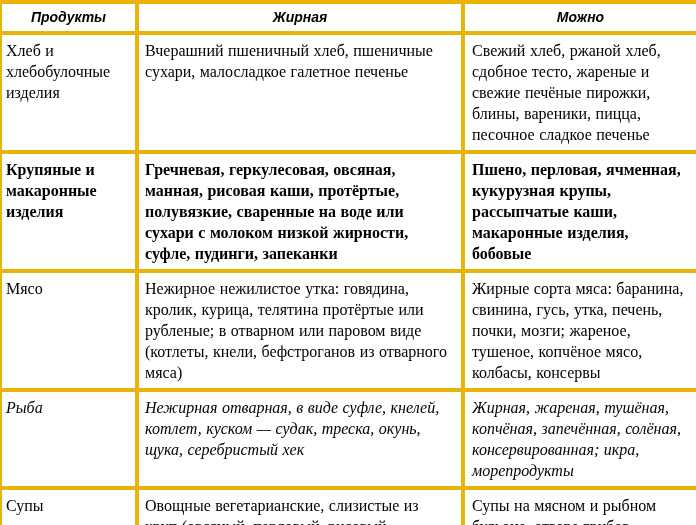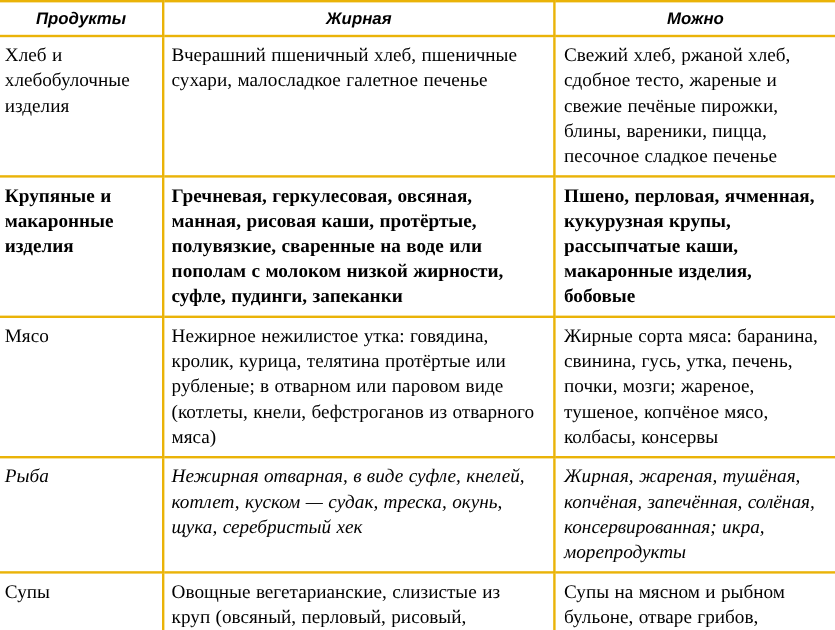--- a/index.html
+++ b/index.html
@@ -16,21 +16,21 @@
   }
   table.diet-table {
     border-collapse: collapse;
     table-layout: fixed;
     width: 698px;
     margin-left: -2px;
     background: #ffffff;
   }
   table.diet-table th,
   table.diet-table td {
-    border: 2px solid #eab308;
+    border: 4px solid #eab308;
     vertical-align: top;
     font-size: 16px;
     line-height: 21px;
     word-spacing: 0.5px;
   }
   table.diet-table th {
     font-family: "Liberation Sans", sans-serif;
     font-size: 14px;
     font-weight: bold;
     font-style: italic;
@@ -68,21 +68,21 @@
     </tr>
   </thead>
   <tbody>
     <tr class="row-0">
       <td class="product-cell">Хлеб и хлебобулочные изделия</td>
       <td class="allowed-cell">Вчерашний пшеничный хлеб, пшеничные сухари, малосладкое галетное печенье</td>
       <td class="forbidden-cell">Свежий хлеб, ржаной хлеб, сдобное тесто, жареные и свежие печёные пирожки, блины, вареники, пицца, песочное сладкое печенье</td>
     </tr>
     <tr class="row-1">
       <td class="product-cell">Крупяные и макаронные изделия</td>
-      <td class="allowed-cell">Гречневая, геркулесовая, овсяная, манная, рисовая каши, протёртые, полувязкие, сваренные на воде или пополам с молоком низкой жирности, суфле, пудинги, запеканки</td>
+      <td class="allowed-cell">Гречневая, геркулесовая, овсяная, манная, рисовая каши, протёртые, полувязкие, сваренные на воде или сухари с молоком низкой жирности, суфле, пудинги, запеканки</td>
       <td class="forbidden-cell">Пшено, перловая, ячменная, кукурузная крупы, рассыпчатые каши, макаронные изделия, бобовые</td>
     </tr>
     <tr class="row-2">
       <td class="product-cell">Мясо</td>
       <td class="allowed-cell">Нежирное нежилистое утка: говядина, кролик, курица, телятина протёртые или рубленые; в отварном или паровом виде (котлеты, кнели, бефстроганов из отварного мяса)</td>
       <td class="forbidden-cell">Жирные сорта мяса: баранина, свинина, гусь, утка, печень, почки, мозги; жареное, тушеное, копчёное мясо, колбасы, консервы</td>
     </tr>
     <tr class="row-3">
       <td class="product-cell">Рыба</td>
       <td class="allowed-cell">Нежирная отварная, в виде суфле, кнелей, котлет, куском — судак, треска, окунь, щука, серебристый хек</td>

